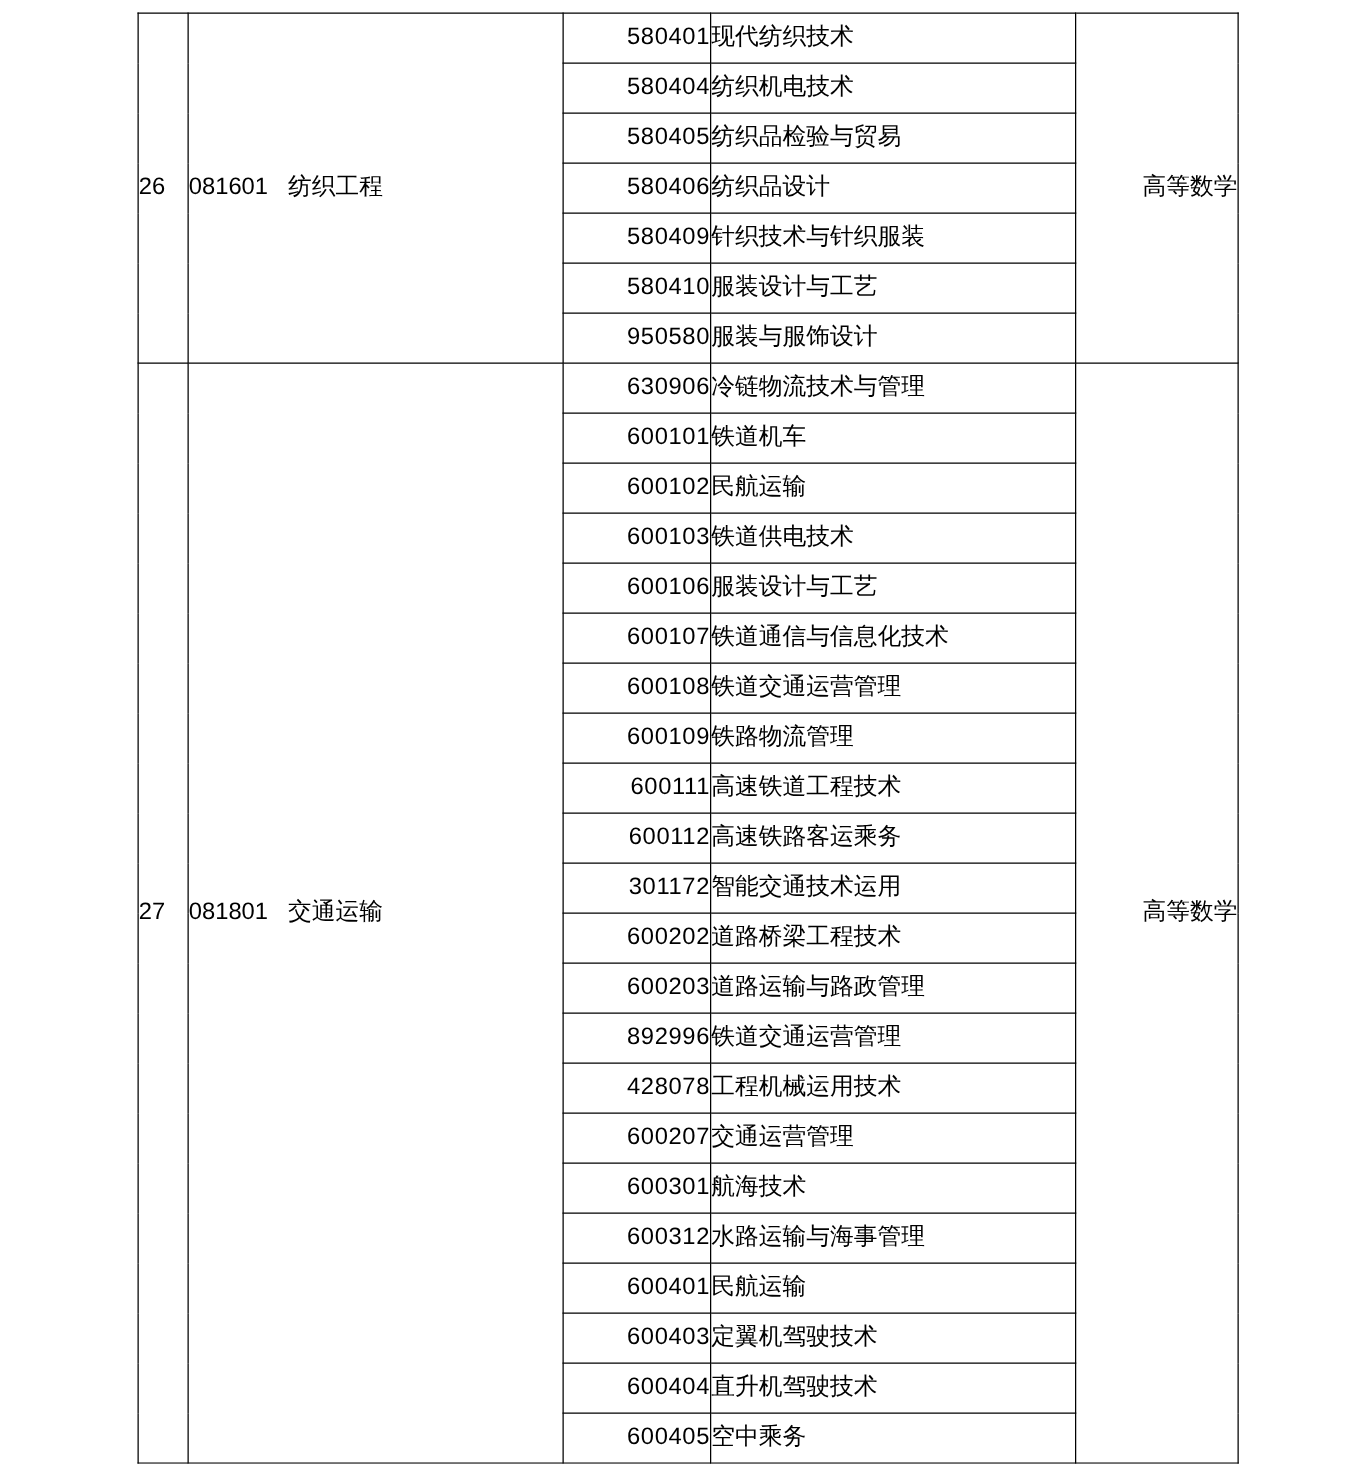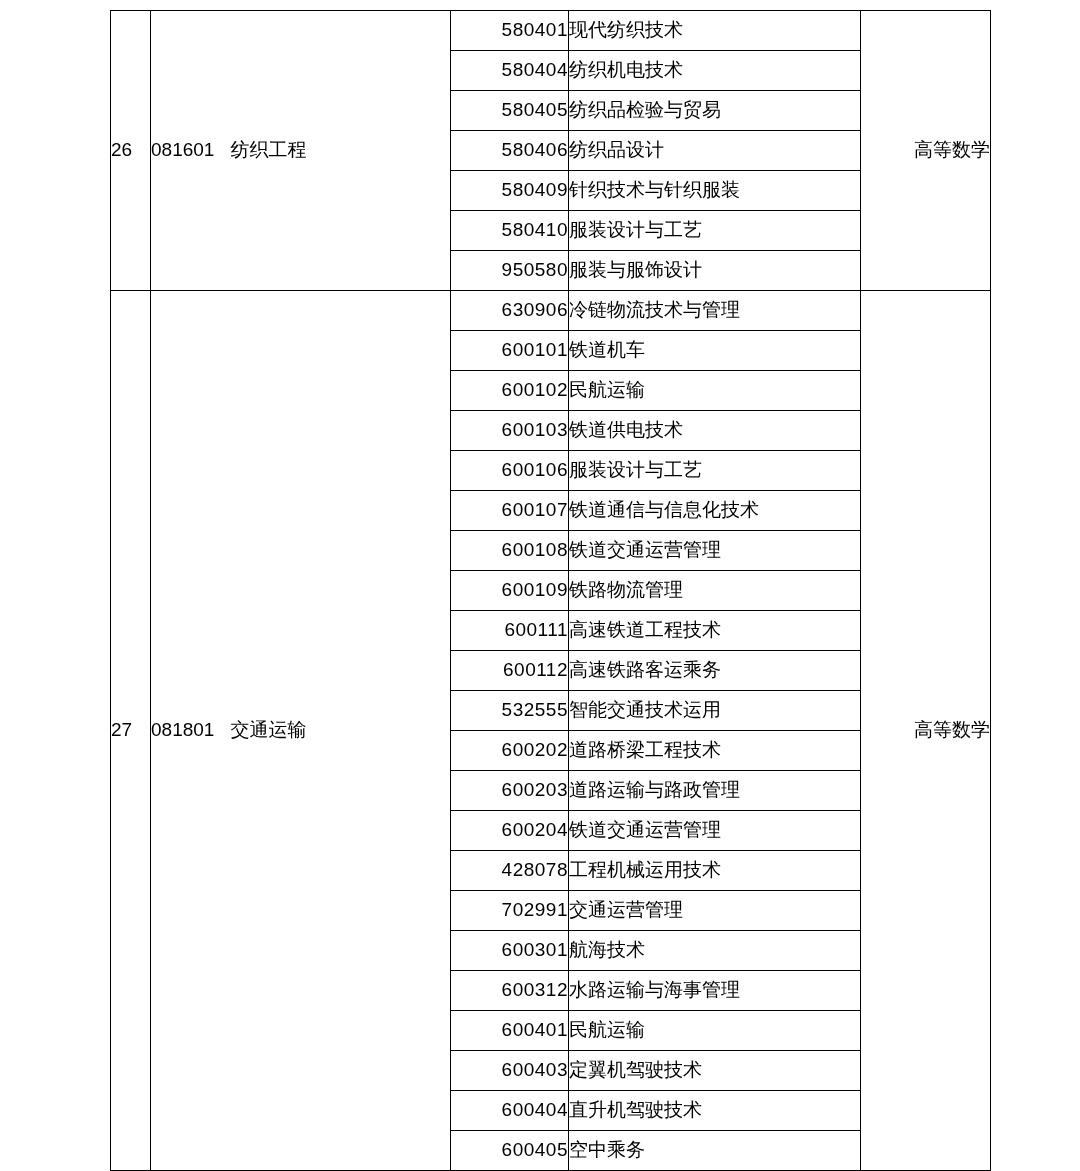--- a/index.html
+++ b/index.html
@@ -151,41 +151,41 @@
         </tr>
         <tr>
           <td class="code">600111</td>
           <td class="name">高速铁道工程技术</td>
         </tr>
         <tr>
           <td class="code">600112</td>
           <td class="name">高速铁路客运乘务</td>
         </tr>
         <tr>
-          <td class="code">532555</td>
+          <td class="code">301172</td>
           <td class="name">智能交通技术运用</td>
         </tr>
         <tr>
           <td class="code">600202</td>
           <td class="name">道路桥梁工程技术</td>
         </tr>
         <tr>
           <td class="code">600203</td>
           <td class="name">道路运输与路政管理</td>
         </tr>
         <tr>
-          <td class="code">600204</td>
+          <td class="code">892996</td>
           <td class="name">铁道交通运营管理</td>
         </tr>
         <tr>
           <td class="code">428078</td>
           <td class="name">工程机械运用技术</td>
         </tr>
         <tr>
-          <td class="code">702991</td>
+          <td class="code">600207</td>
           <td class="name">交通运营管理</td>
         </tr>
         <tr>
           <td class="code">600301</td>
           <td class="name">航海技术</td>
         </tr>
         <tr>
           <td class="code">600312</td>
           <td class="name">水路运输与海事管理</td>
         </tr>

